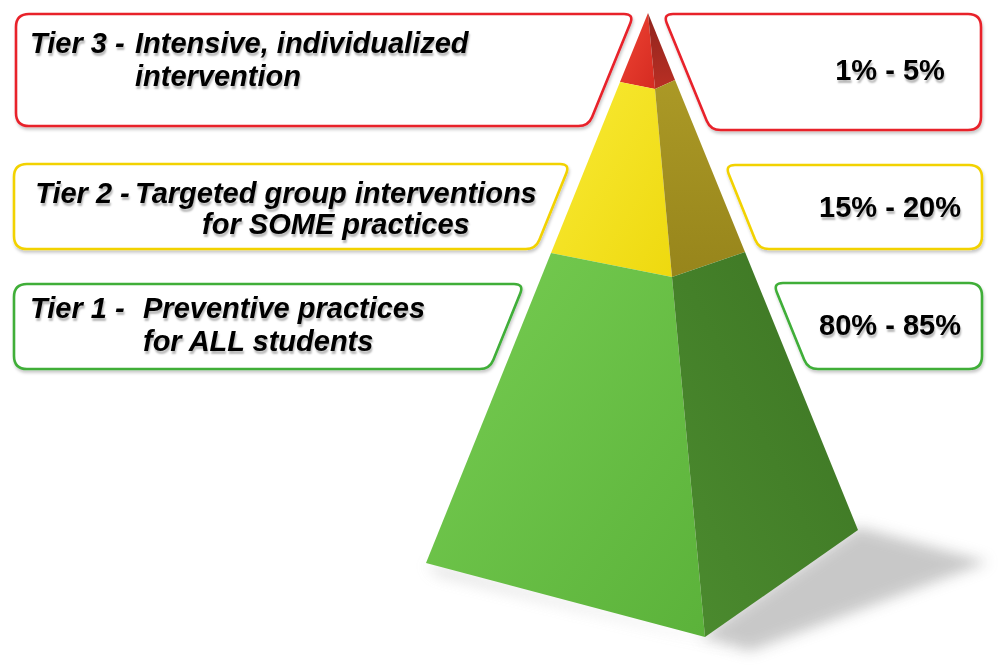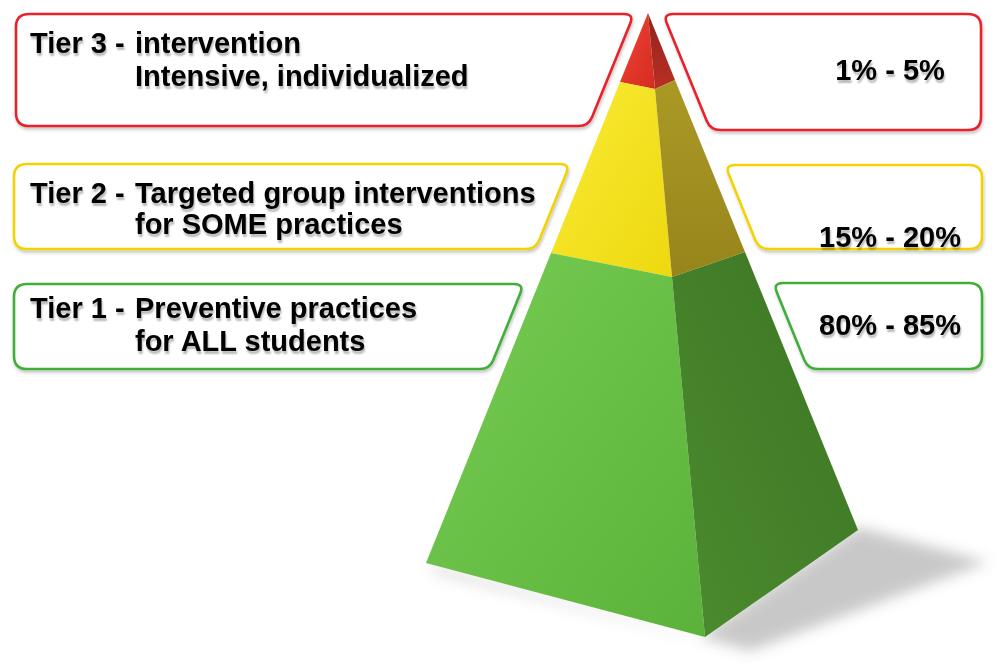--- a/index.html
+++ b/index.html
@@ -7,20 +7,21 @@
     position:relative; width:1000px; height:672px; overflow:hidden;
     background:#ffffff;
     font-family:"Liberation Sans", sans-serif;
   }
   #stage svg { position:absolute; left:0; top:0; }
   .tier-label {
     position:absolute; display:flex;
     font-size:29px; font-weight:bold; color:#000;
     line-height:33px; white-space:nowrap;
     text-shadow:1px 2.5px 2px rgba(0,0,0,0.28);
+    font-style:italic;
   }
   .tier-label .prefix { width:105px; flex:0 0 105px; }
   .tier-label.lh31 { line-height:31px; }
   .pct-label {
     position:absolute; transform:translateX(-50%);
     font-size:29px; font-weight:bold; color:#000000;
     line-height:33px; white-space:nowrap;
     text-shadow:1px 2.5px 2px rgba(0,0,0,0.28);
   }
 </style>
@@ -83,38 +84,38 @@
       <path d="M 27 164 H 560 Q 570 164 566.3 173.3 L 539.4 239.7 Q 535.7 249 525.7 249 H 27 Q 14 249 14 236 V 177 Q 14 164 27 164 Z" stroke="#f2d206"></path>
       <path d="M 728.8 174.3 Q 725 165 735 165 H 969 Q 982 165 982 178 V 236 Q 982 249 969 249 H 769 Q 759 249 755.2 239.7 L 728.8 174.3 Z" stroke="#f2d206"></path>
       <path d="M 27 284 H 514 Q 524 284 520.3 293.3 L 493.4 359.7 Q 489.7 369 479.7 369 H 27 Q 14 369 14 356 V 297 Q 14 284 27 284 Z" stroke="#3fae39"></path>
       <path d="M 776.8 292.3 Q 773 283 783 283 H 969 Q 982 283 982 296 V 356 Q 982 369 969 369 H 818 Q 808 369 804.2 359.7 L 776.8 292.3 Z" stroke="#3fae39"></path>
     </g>
   </svg>
 
   <div class="tier-label" style="left:30px; top:27px;">
     <div class="prefix">Tier 3 -</div>
     <div>
+      <div>Intensive, individualized</div>
       <div>intervention</div>
-      <div>Intensive, individualized</div>
     </div>
   </div>
 
-  <div class="tier-label lh31" style="left:30px; top:178px;">
+  <div class="tier-label lh31" style="left:30px; top:178px;text-align:center;">
     <div class="prefix">Tier 2 -</div>
     <div>
       <div>Targeted group interventions</div>
       <div>for SOME practices</div>
     </div>
   </div>
 
-  <div class="tier-label" style="left:30px; top:292px;">
+  <div class="tier-label" style="left:30px; top:292px;gap:8px;">
     <div class="prefix">Tier 1 -</div>
     <div>
       <div>Preventive practices</div>
       <div>for ALL students</div>
     </div>
   </div>
 
   <div class="pct-label" style="left:890px; top:54px;">1% - 5%</div>
-  <div class="pct-label" style="left:890px; top:191px;margin-top:30px;">15% - 20%</div>
+  <div class="pct-label" style="left:890px; top:191px;">15% - 20%</div>
   <div class="pct-label" style="left:890px; top:309px;text-align:right;">80% - 85%</div>
 
 </div>
 
 </body></html>

